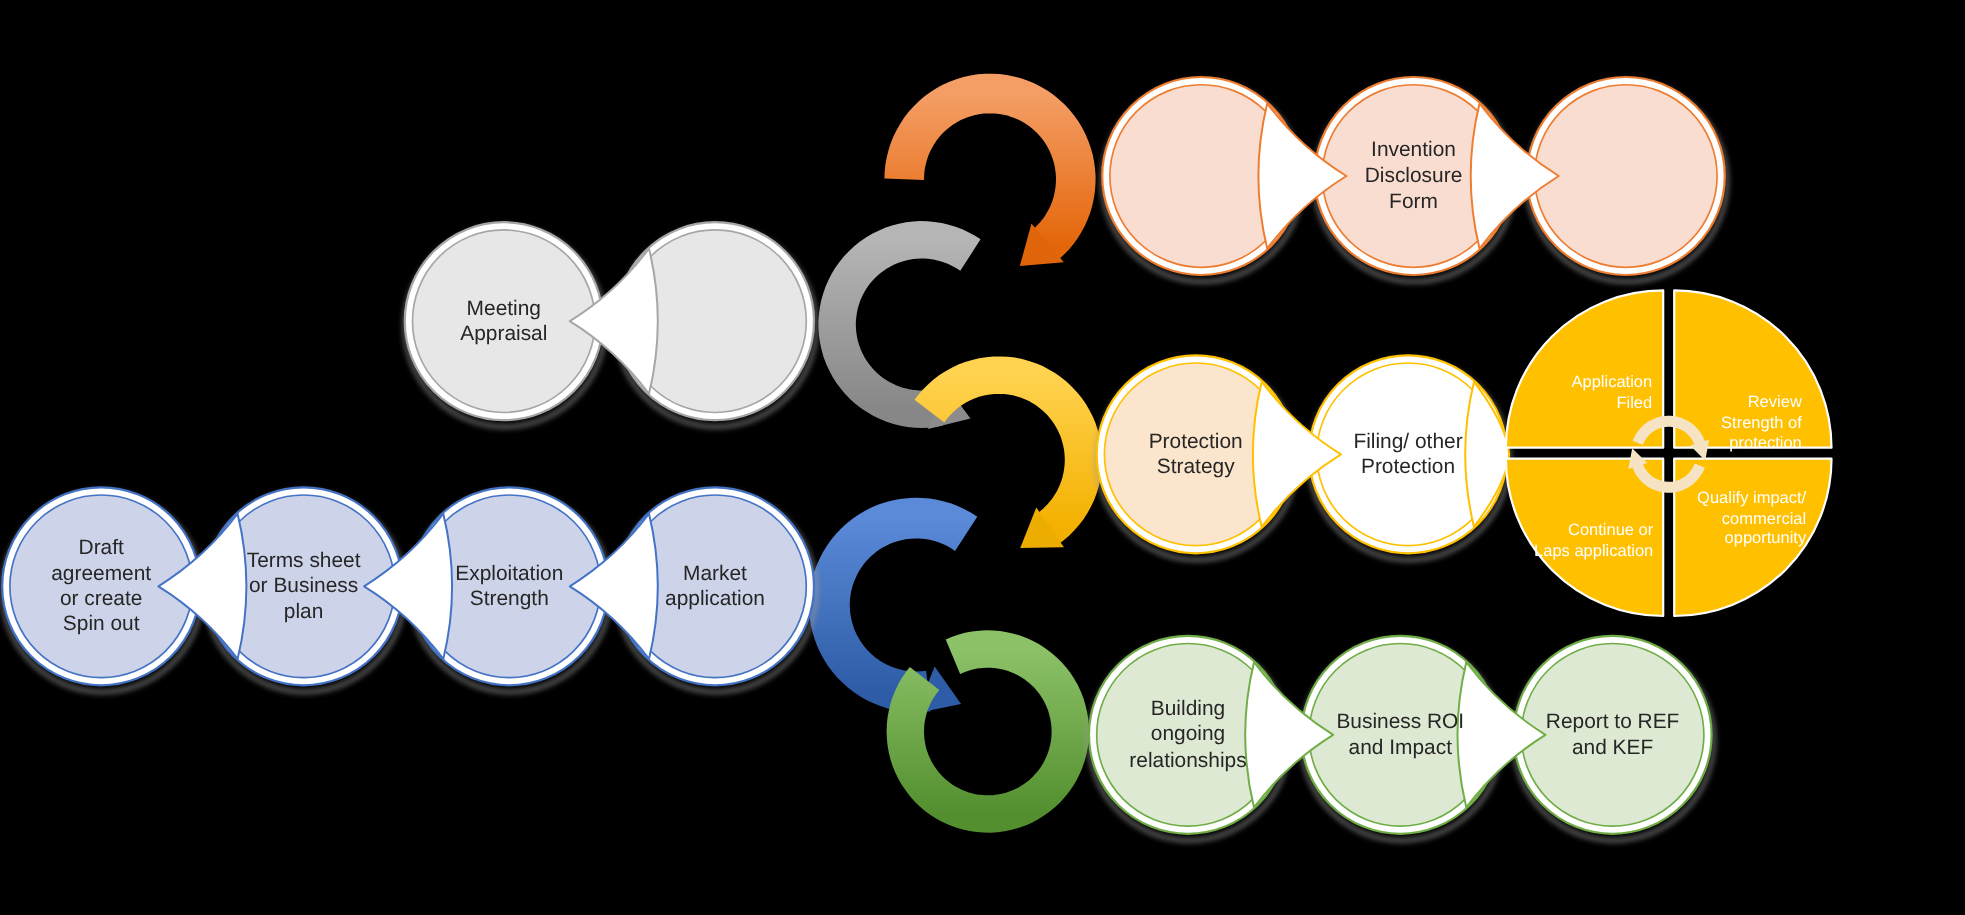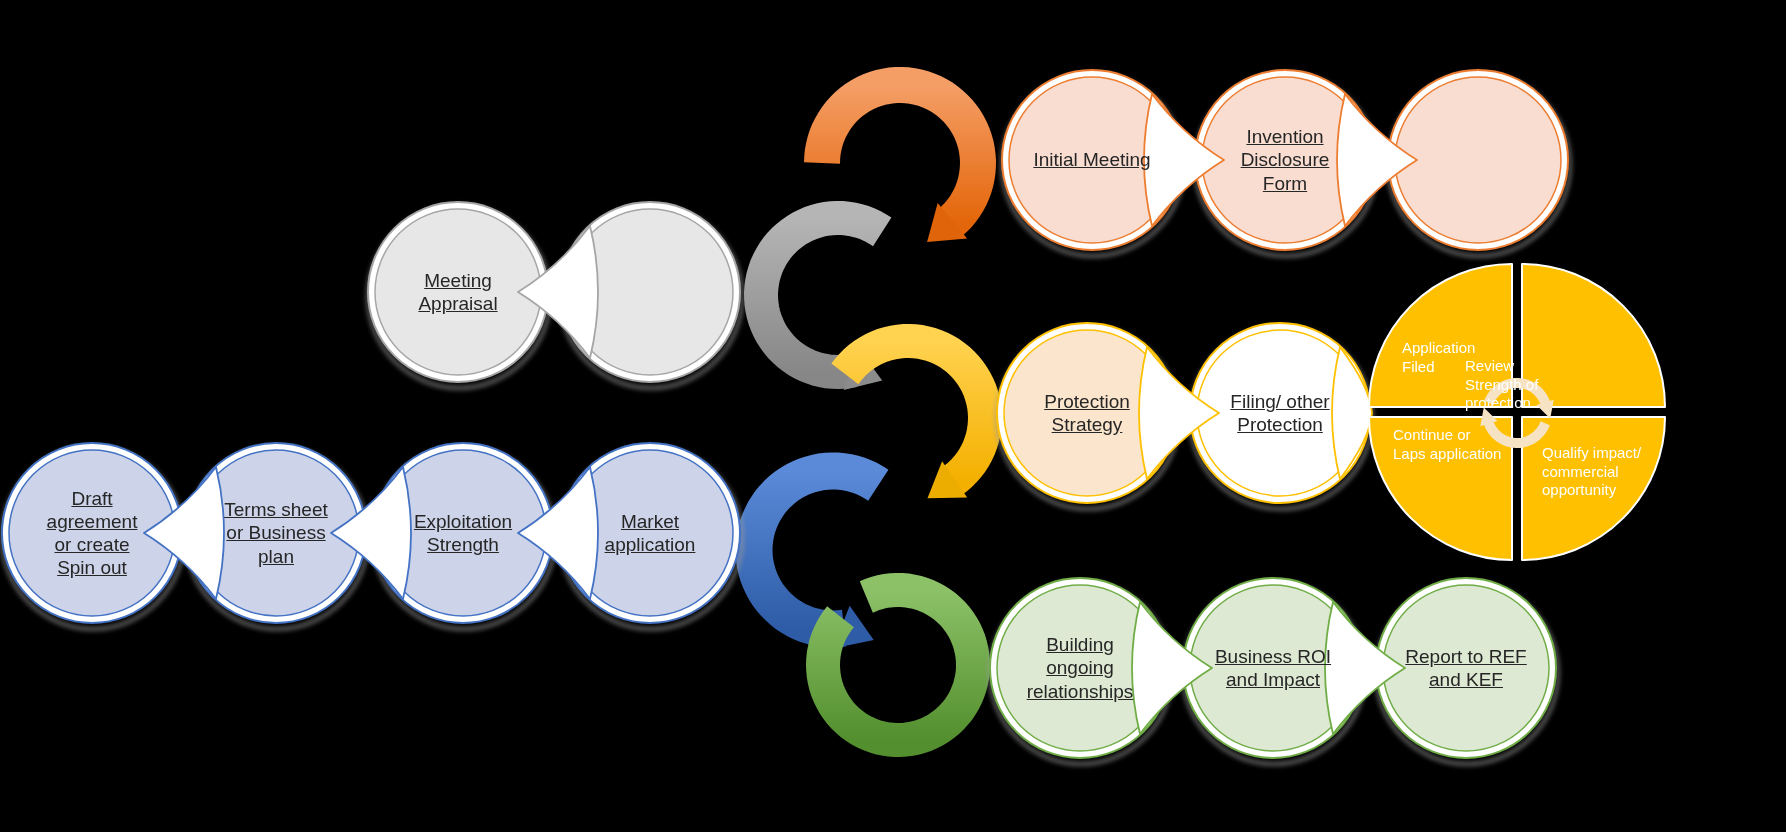--- a/index.html
+++ b/index.html
@@ -1,23 +1,23 @@
 <!DOCTYPE html>
 <html><head>
 <meta charset="utf-8">
 <style>
   html,body{margin:0;padding:0;background:#000;}
   .stage{position:relative;width:1786px;height:832px;background:#000;overflow:hidden;
          font-family:"Liberation Sans",sans-serif;}
   .stage svg{position:absolute;left:0;top:0;}
   .lbl{position:absolute;display:flex;align-items:center;justify-content:center;
        text-align:center;width:124px;height:100px;
-       font:400 19px/1.22 "Liberation Sans",sans-serif;color:#262626;text-decoration:underline;}
+       font:400 19px/1.22 "Liberation Sans",sans-serif;color:#262626;}
   .plbl{position:absolute;display:flex;align-items:center;justify-content:center;
-        text-align:left;width:100px;height:110px;
+        text-align:right;width:100px;height:110px;
         font:400 15px/1.25 "Liberation Sans",sans-serif;color:#fff;}
 </style>
 </head>
 <body>
 
 <div class="stage">
 
   <svg id="diagram" viewBox="0 0 1786 832" width="1786" height="832">
     <defs>
       <filter id="soft" x="-30%" y="-30%" width="160%" height="160%">
@@ -116,34 +116,33 @@
         <path d="M1522,407 L1522,264 A143,143 0 0 1 1665,407 Z" fill="#FFC000" stroke="#FFFFFF" stroke-width="2" stroke-linejoin="round"></path>
         <path d="M1522,417 L1665,417 A143,143 0 0 1 1522,560 Z" fill="#FFC000" stroke="#FFFFFF" stroke-width="2" stroke-linejoin="round"></path>
         <path d="M1512,417 L1369,417 A143,143 0 0 0 1512,560 Z" fill="#FFC000" stroke="#FFFFFF" stroke-width="2" stroke-linejoin="round"></path>
         <path d="M1488.8,402.7L1489.6,400.8L1490.5,398.9L1491.6,397.1L1492.8,395.3L1494.1,393.7L1495.5,392.1L1497.0,390.6L1498.6,389.3L1500.3,388.1L1502.1,386.9L1504.0,386.0L1505.9,385.1L1507.9,384.4L1509.9,383.8L1512.0,383.4L1514.1,383.1L1516.2,383.0L1518.3,383.0L1520.4,383.2L1522.5,383.5L1524.6,384.0L1526.6,384.6L1528.5,385.3L1530.5,386.2L1532.3,387.2L1534.1,388.3L1535.8,389.6L1537.4,391.0L1538.9,392.5L1540.3,394.1L1541.5,395.7L1542.7,397.5L1543.7,399.3L1544.6,401.3L1545.4,403.2L1546.0,405.2" fill="none" stroke="#F5E3C4" stroke-width="10"></path>
         <polygon points="1550.2,418.6 1536.5,405.1 1553.7,399.7" fill="#F5E3C4"></polygon>
         <path d="M1545.2,423.3L1544.4,425.2L1543.5,427.1L1542.4,428.9L1541.2,430.7L1539.9,432.3L1538.5,433.9L1537.0,435.4L1535.4,436.7L1533.7,437.9L1531.9,439.1L1530.0,440.0L1528.1,440.9L1526.1,441.6L1524.1,442.2L1522.0,442.6L1519.9,442.9L1517.8,443.0L1515.7,443.0L1513.6,442.8L1511.5,442.5L1509.4,442.0L1507.4,441.4L1505.5,440.7L1503.5,439.8L1501.7,438.8L1499.9,437.7L1498.2,436.4L1496.6,435.0L1495.1,433.5L1493.7,431.9L1492.5,430.3L1491.3,428.5L1490.3,426.7L1489.4,424.7L1488.6,422.8L1488.0,420.8" fill="none" stroke="#F5E3C4" stroke-width="10"></path>
         <polygon points="1483.8,407.4 1497.5,420.9 1480.3,426.3" fill="#F5E3C4"></polygon>
       </g>
   </svg>
 
-  <div class="lbl" style="left:1030px;top:110px">Initial Meeting</div>
   <div class="lbl" style="left:1223px;top:110px">Invention Disclosure Form</div>
 
   <div class="lbl" style="left:396px;top:242px">Meeting Appraisal</div>
 
   <div class="lbl" style="left:1025px;top:363px">Protection Strategy</div>
   <div class="lbl" style="left:1218px;top:363px">Filing/ other Protection</div>
 
   <div class="lbl" style="left:37px;top:483px;width:110px">Draft agreement or create Spin out</div>
   <div class="lbl" style="left:214px;top:483px">Terms sheet or Business plan</div>
   <div class="lbl" style="left:401px;top:483px">Exploitation Strength</div>
   <div class="lbl" style="left:588px;top:483px">Market application</div>
 
   <div class="lbl" style="left:1018px;top:618px">Building ongoing relationships</div>
   <div class="lbl" style="left:1211px;top:618px">Business ROI and Impact</div>
   <div class="lbl" style="left:1404px;top:618px">Report to REF and KEF</div>
 
   <div class="plbl" style="left:1402px;top:303px">Application Filed</div>
-  <div class="plbl" style="left:1465px;top:330px">Review Strength of protection</div>
+  <div class="plbl" style="left:1538px;top:330px">Review Strength of protection</div>
   <div class="plbl" style="left:1542px;top:417px">Qualify impact/ commercial opportunity</div>
-  <div class="plbl" style="left:1393px;top:390px;width:110px">Continue or Laps application</div>
+  <div class="plbl" style="left:1393px;top:437px;width:110px">Continue or Laps application</div>
 </div>
 
 </body></html>

